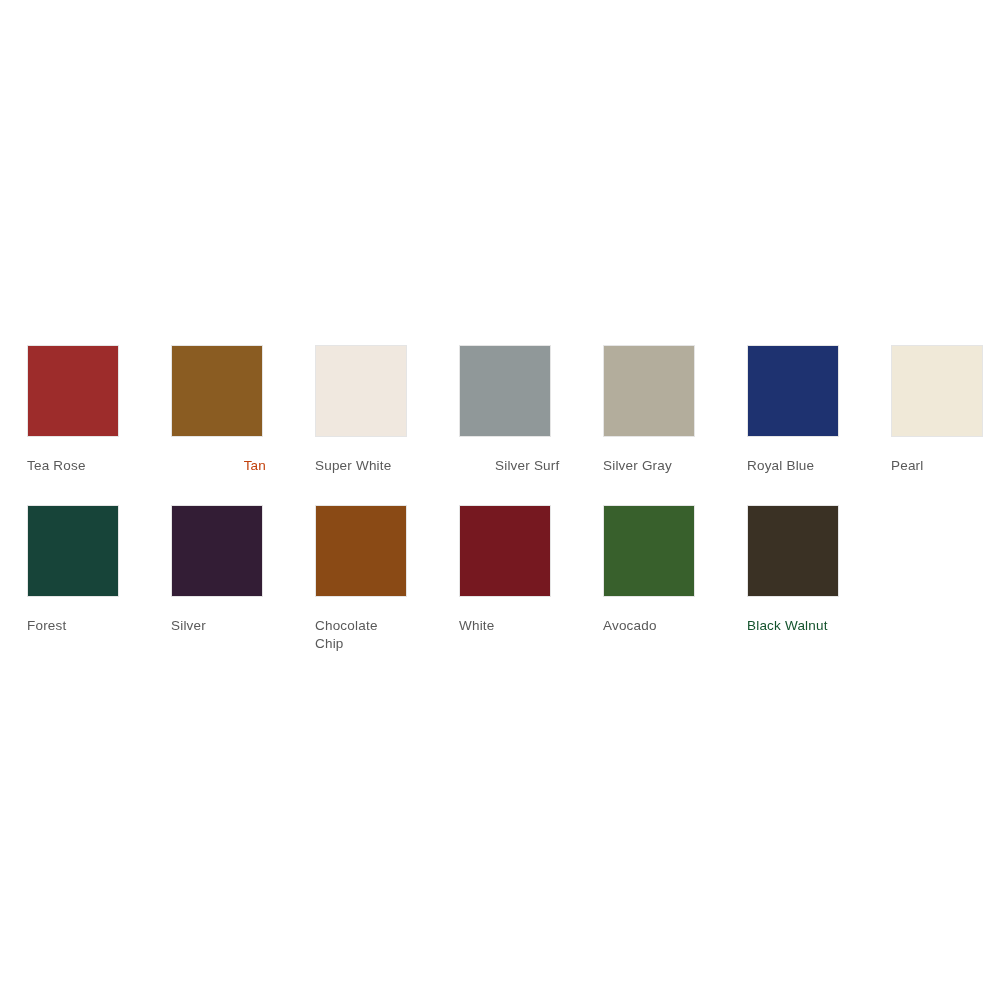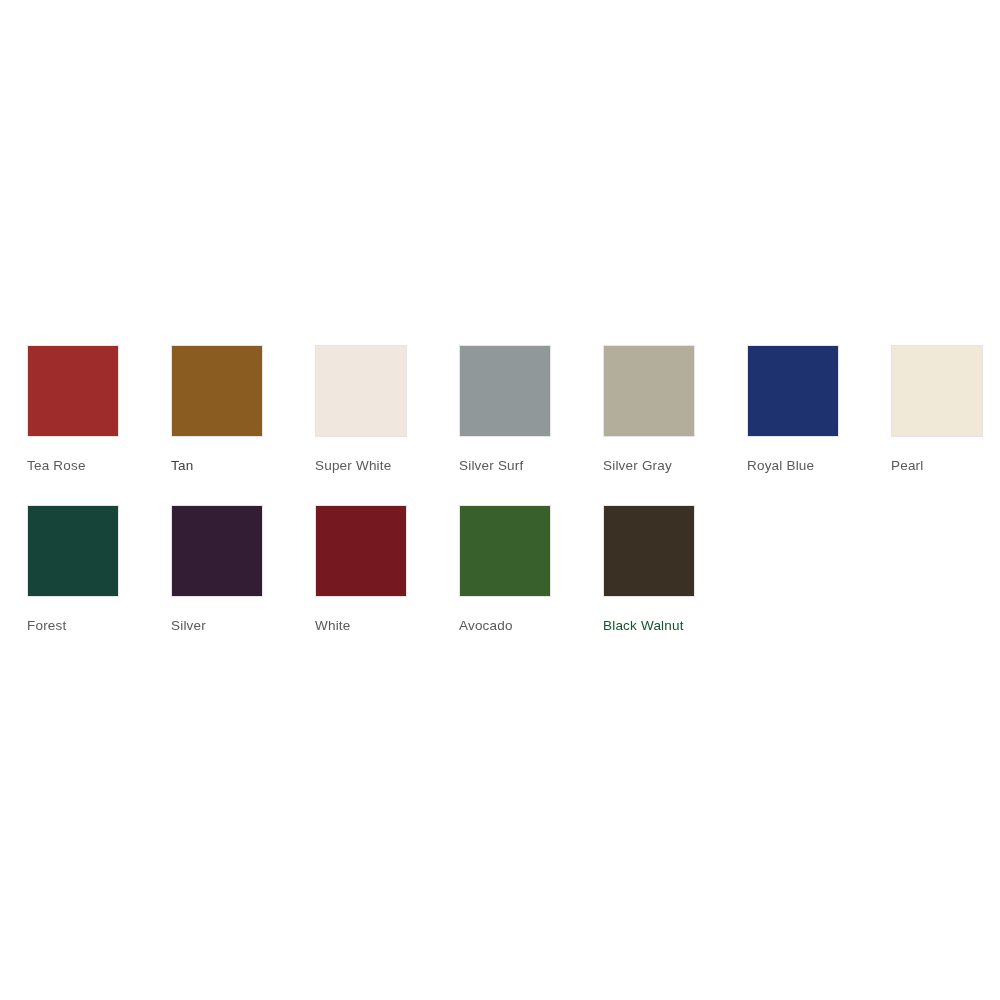--- a/index.html
+++ b/index.html
@@ -70,29 +70,29 @@
 
 <div id="swatch-board">
 
   <div class="swatch-row">
     <div class="swatch-cell">
       <div class="swatch-chip" style="background-color: rgb(157, 44, 43);"></div>
       <div class="swatch-label" style="color: rgb(89, 89, 89);">Tea Rose</div>
     </div>
     <div class="swatch-cell">
       <div class="swatch-chip" style="background-color: rgb(138, 92, 34);"></div>
-      <div class="swatch-label" style="color: #404040;">Tan</div>
+      <div class="swatch-label" style="color: #c2410c; text-align: right;">Tan</div>
     </div>
     <div class="swatch-cell">
       <div class="swatch-chip" style="background-color: rgb(240, 232, 223);"></div>
       <div class="swatch-label" style="color: rgb(89, 89, 89);">Super White</div>
     </div>
     <div class="swatch-cell">
       <div class="swatch-chip" style="background-color: rgb(144, 152, 153);"></div>
-      <div class="swatch-label" style="color: rgb(89, 89, 89);">Silver Surf</div>
+      <div class="swatch-label" style="color: rgb(89, 89, 89); margin-left: 36px;">Silver Surf</div>
     </div>
     <div class="swatch-cell">
       <div class="swatch-chip" style="background-color: rgb(179, 173, 156);"></div>
       <div class="swatch-label" style="color: rgb(89, 89, 89);">Silver Gray</div>
     </div>
     <div class="swatch-cell">
       <div class="swatch-chip" style="background-color: rgb(30, 50, 112);"></div>
       <div class="swatch-label" style="color: rgb(89, 89, 89);">Royal Blue</div>
     </div>
     <div class="swatch-cell">
@@ -104,20 +104,24 @@
   <div class="swatch-row">
     <div class="swatch-cell">
       <div class="swatch-chip" style="background-color: rgb(23, 68, 57);"></div>
       <div class="swatch-label" style="color: rgb(89, 89, 89);">Forest</div>
     </div>
     <div class="swatch-cell">
       <div class="swatch-chip" style="background-color: rgb(51, 29, 53);"></div>
       <div class="swatch-label" style="color: rgb(89, 89, 89);">Silver</div>
     </div>
     <div class="swatch-cell">
+      <div class="swatch-chip" style="background-color: rgb(138, 74, 21);"></div>
+      <div class="swatch-label" style="color: rgb(89, 89, 89);">Chocolate Chip</div>
+    </div>
+    <div class="swatch-cell">
       <div class="swatch-chip" style="background-color: rgb(118, 24, 32);"></div>
       <div class="swatch-label" style="color: rgb(89, 89, 89);">White</div>
     </div>
     <div class="swatch-cell">
       <div class="swatch-chip" style="background-color: rgb(56, 96, 44);"></div>
       <div class="swatch-label" style="color: rgb(89, 89, 89);">Avocado</div>
     </div>
     <div class="swatch-cell">
       <div class="swatch-chip" style="background-color: rgb(58, 49, 36);"></div>
       <div class="swatch-label" style="color: #14532d;">Black Walnut</div>

